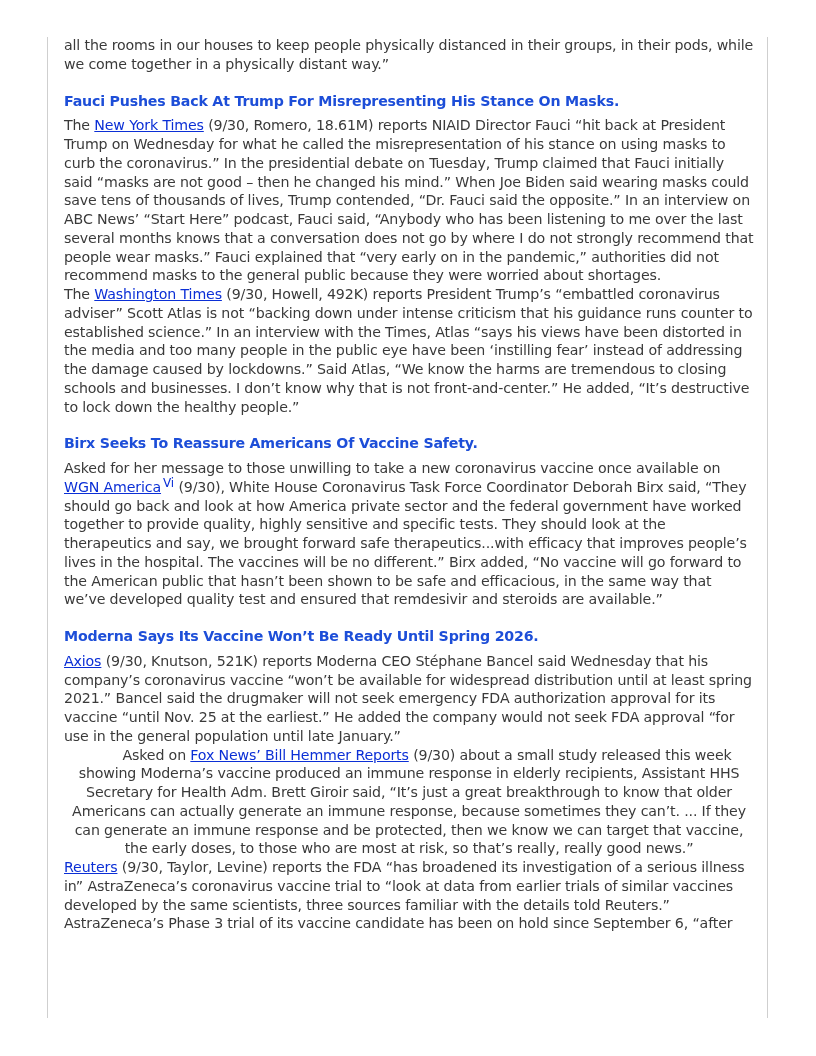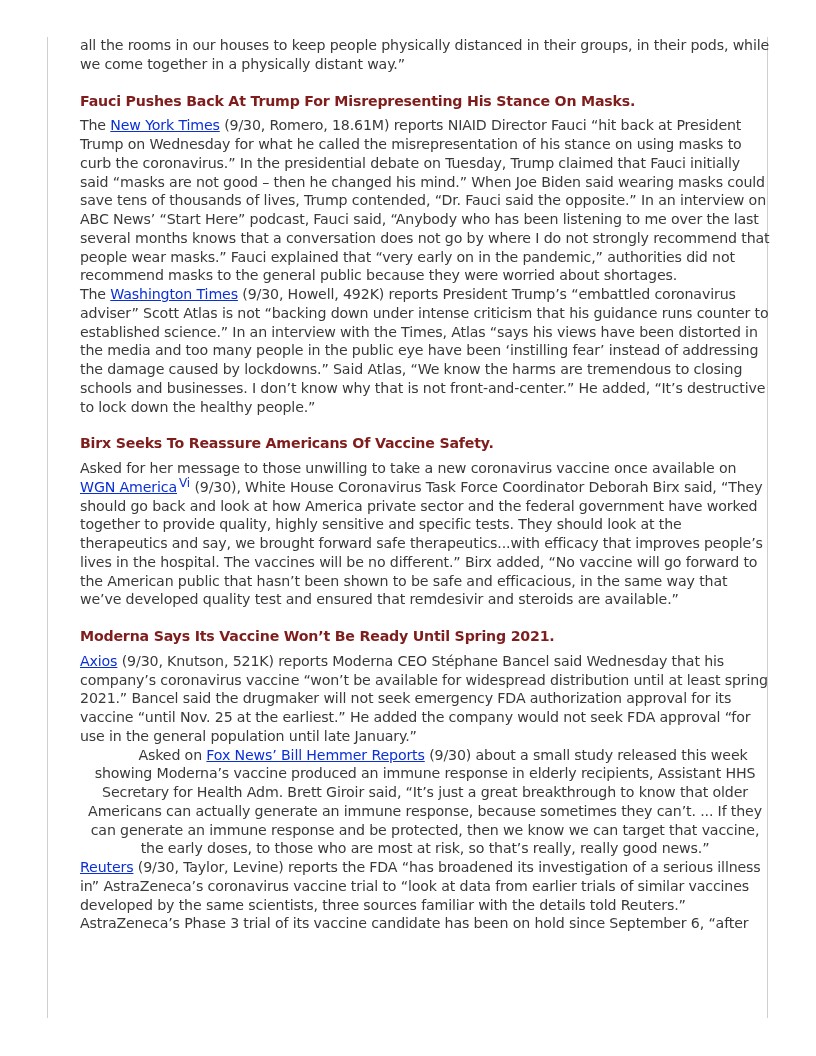--- a/index.html
+++ b/index.html
@@ -18,42 +18,42 @@
       left: 47px;
       top: 37px;
       width: 721px;
       height: 981px;
       border-left: 1px solid #cfcfcf;
       border-right: 1px solid #cfcfcf;
       box-sizing: border-box;
     }
     .content {
       position: absolute;
-      left: 80px;
+      left: 64px;
       top: 36px;
       width: 690px;
       font-family: "DejaVu Sans", sans-serif;
       font-size: 14.2px;
       line-height: 18.75px;
       color: #3a3a3a;
       letter-spacing: -0.15px;
     }
     p {
       margin: 0;
     }
     .indent {
       text-indent: 36px;
       text-align: center;
     }
     h2 {
       font-family: "DejaVu Sans", sans-serif;
       font-weight: bold;
       font-size: 14.2px;
       line-height: 18.75px;
-      color: #7f1d1d;
+      color: #1d4ed8;
       margin: 18px 0 6px 0;
       letter-spacing: -0.2px;
     }
     a {
       color: #1a0dab;
       color: #0b2fd6;
     }
     sup.vi {
       font-size: 12px;
       color: #0b2fd6;
@@ -79,21 +79,21 @@
   <section>
     <p><span>The </span><a href="#">Washington Times</a><span> (9/30, Howell, 492K) reports President Trump’s “embattled coronavirus adviser” Scott Atlas is not “backing down under intense criticism that his guidance runs counter to established science.” In an interview with the Times, Atlas “says his views have been distorted in the media and too many people in the public eye have been ‘instilling fear’ instead of addressing the damage caused by lockdowns.” Said Atlas, “We know the harms are tremendous to closing schools and businesses. I don’t know why that is not front-and-center.” He added, “It’s destructive to lock down the healthy people.”</span></p>
   </section>
 
   <section>
     <h2>Birx Seeks To Reassure Americans Of Vaccine Safety.</h2>
     <p><span>Asked for her message to those unwilling to take a new coronavirus vaccine once available on </span><a href="#">WGN America</a><sup class="vi">Vi</sup><span> (9/30), White House Coronavirus Task Force Coordinator Deborah Birx said, “They should go back and look at how America private sector and the federal government have worked together to provide quality, highly sensitive and specific tests. They should look at the therapeutics and say, we brought forward safe therapeutics...with efficacy that improves people’s lives in the hospital. The vaccines will be no different.” Birx added, “No vaccine will go forward to the American public that hasn’t been shown to be safe and efficacious, in the same way that we’ve developed quality test and ensured that remdesivir and steroids are available.”</span></p>
   </section>
 
   <section>
-    <h2>Moderna Says Its Vaccine Won’t Be Ready Until Spring 2021.</h2>
+    <h2>Moderna Says Its Vaccine Won’t Be Ready Until Spring 2026.</h2>
     <p><span></span><a href="#">Axios</a><span> (9/30, Knutson, 521K) reports Moderna CEO Stéphane Bancel said Wednesday that his company’s coronavirus vaccine “won’t be available for widespread distribution until at least spring 2021.” Bancel said the drugmaker will not seek emergency FDA authorization approval for its vaccine “until Nov. 25 at the earliest.” He added the company would not seek FDA approval “for use in the general population until late January.”</span></p>
     <p class="indent"><span>Asked on </span><a href="#">Fox News’ Bill Hemmer Reports</a><span> (9/30) about a small study released this week showing Moderna’s vaccine produced an immune response in elderly recipients, Assistant HHS Secretary for Health Adm. Brett Giroir said, “It’s just a great breakthrough to know that older Americans can actually generate an immune response, because sometimes they can’t. ... If they can generate an immune response and be protected, then we know we can target that vaccine, the early doses, to those who are most at risk, so that’s really, really good news.”</span></p>
   </section>
 
   <section>
     <p><span></span><a href="#">Reuters</a><span> (9/30, Taylor, Levine) reports the FDA “has broadened its investigation of a serious illness in” AstraZeneca’s coronavirus vaccine trial to “look at data from earlier trials of similar vaccines developed by the same scientists, three sources familiar with the details told Reuters.” AstraZeneca’s Phase 3 trial of its vaccine candidate has been on hold since September 6, “after</span></p>
   </section>
 
 </div>
 

